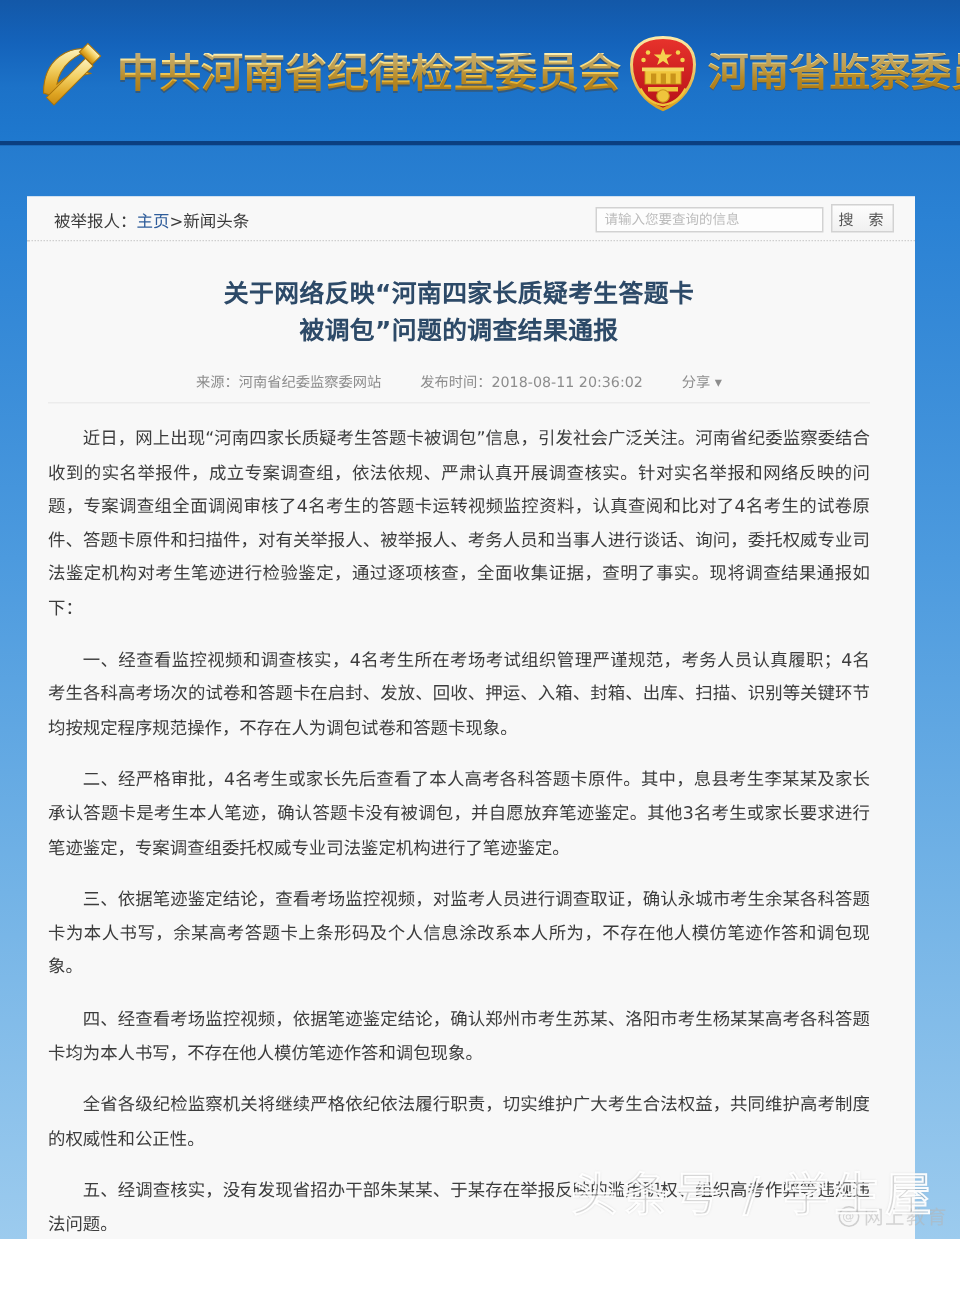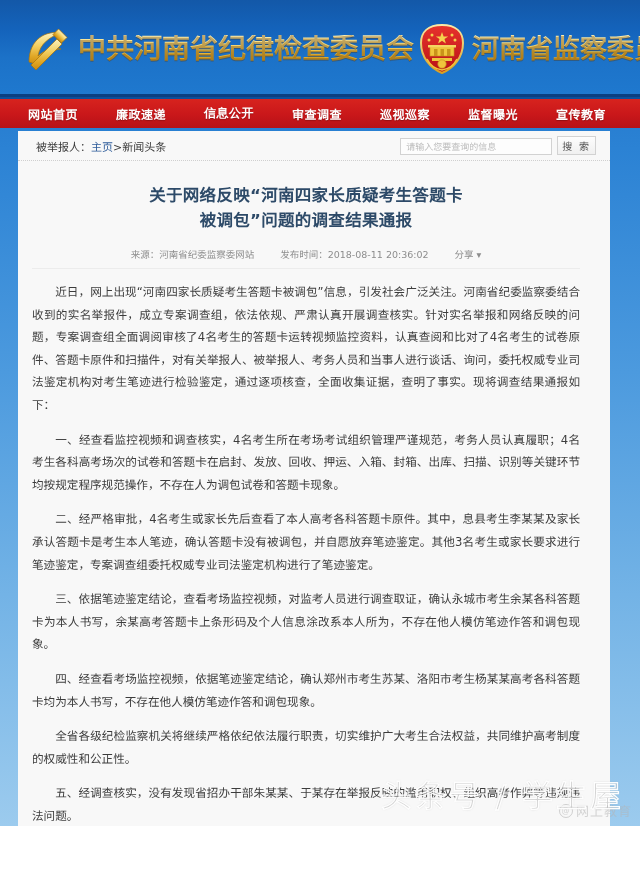--- a/index.html
+++ b/index.html
@@ -161,21 +161,21 @@
   }
   .search-input::placeholder { color: #bcbcbc; }
   .search-btn {
     height: 19px;
     min-width: 34px;
     border: 1px solid #d2d2d2;
     background: linear-gradient(to bottom,#fdfdfd,#f0f0f0);
     font-size: 10px;
     color: #555;
     cursor: pointer;
-    font-family: Liberation Sans, sans-serif;
+    font-family: Liberation Mono, monospace;
     padding: 0 4px;
     letter-spacing: 2px;
   }
 
   
   .article {
     padding: 22px 30px 0 14px;
     box-sizing: border-box;
     background: #f8f8f8;
     height: calc(100% - 30px);
@@ -331,30 +331,20 @@
           <rect x="14" y="35" width="20" height="3" fill="#f0c53c"></rect>
           <circle cx="24" cy="41" r="4.2" fill="#f0c53c" stroke="#c9931a" stroke-width="0.7"></circle>
           <path d="M9 36 C12 42 16 46 24 47 C32 46 36 42 39 36" fill="none" stroke="#f0c53c" stroke-width="1.6"></path>
         </svg>
       </span>
 
       <span class="banner-title t2">河南省监察委员会</span>
     </div>
   </div>
 
-  <nav class="navbar">
-    <span class="nav-item">网站首页</span>
-    <span class="nav-item">廉政速递</span>
-    <span class="nav-item">信息公开</span>
-    <span class="nav-item">审查调查</span>
-    <span class="nav-item">巡视巡察</span>
-    <span class="nav-item">监督曝光</span>
-    <span class="nav-item">宣传教育</span>
-
-  </nav>
 
   <div class="content-panel">
     <div class="content-inner">
 
       <div class="crumb-row">
         <div class="crumb"><span>被举报人：</span><span class="crumb-link">主页</span><span>&gt;</span><span>新闻头条</span></div>
 
         <div class="search-wrap">
           <input class="search-input" type="text" placeholder="请输入您要查询的信息" style="">
           <button class="search-btn">搜 索</button>

